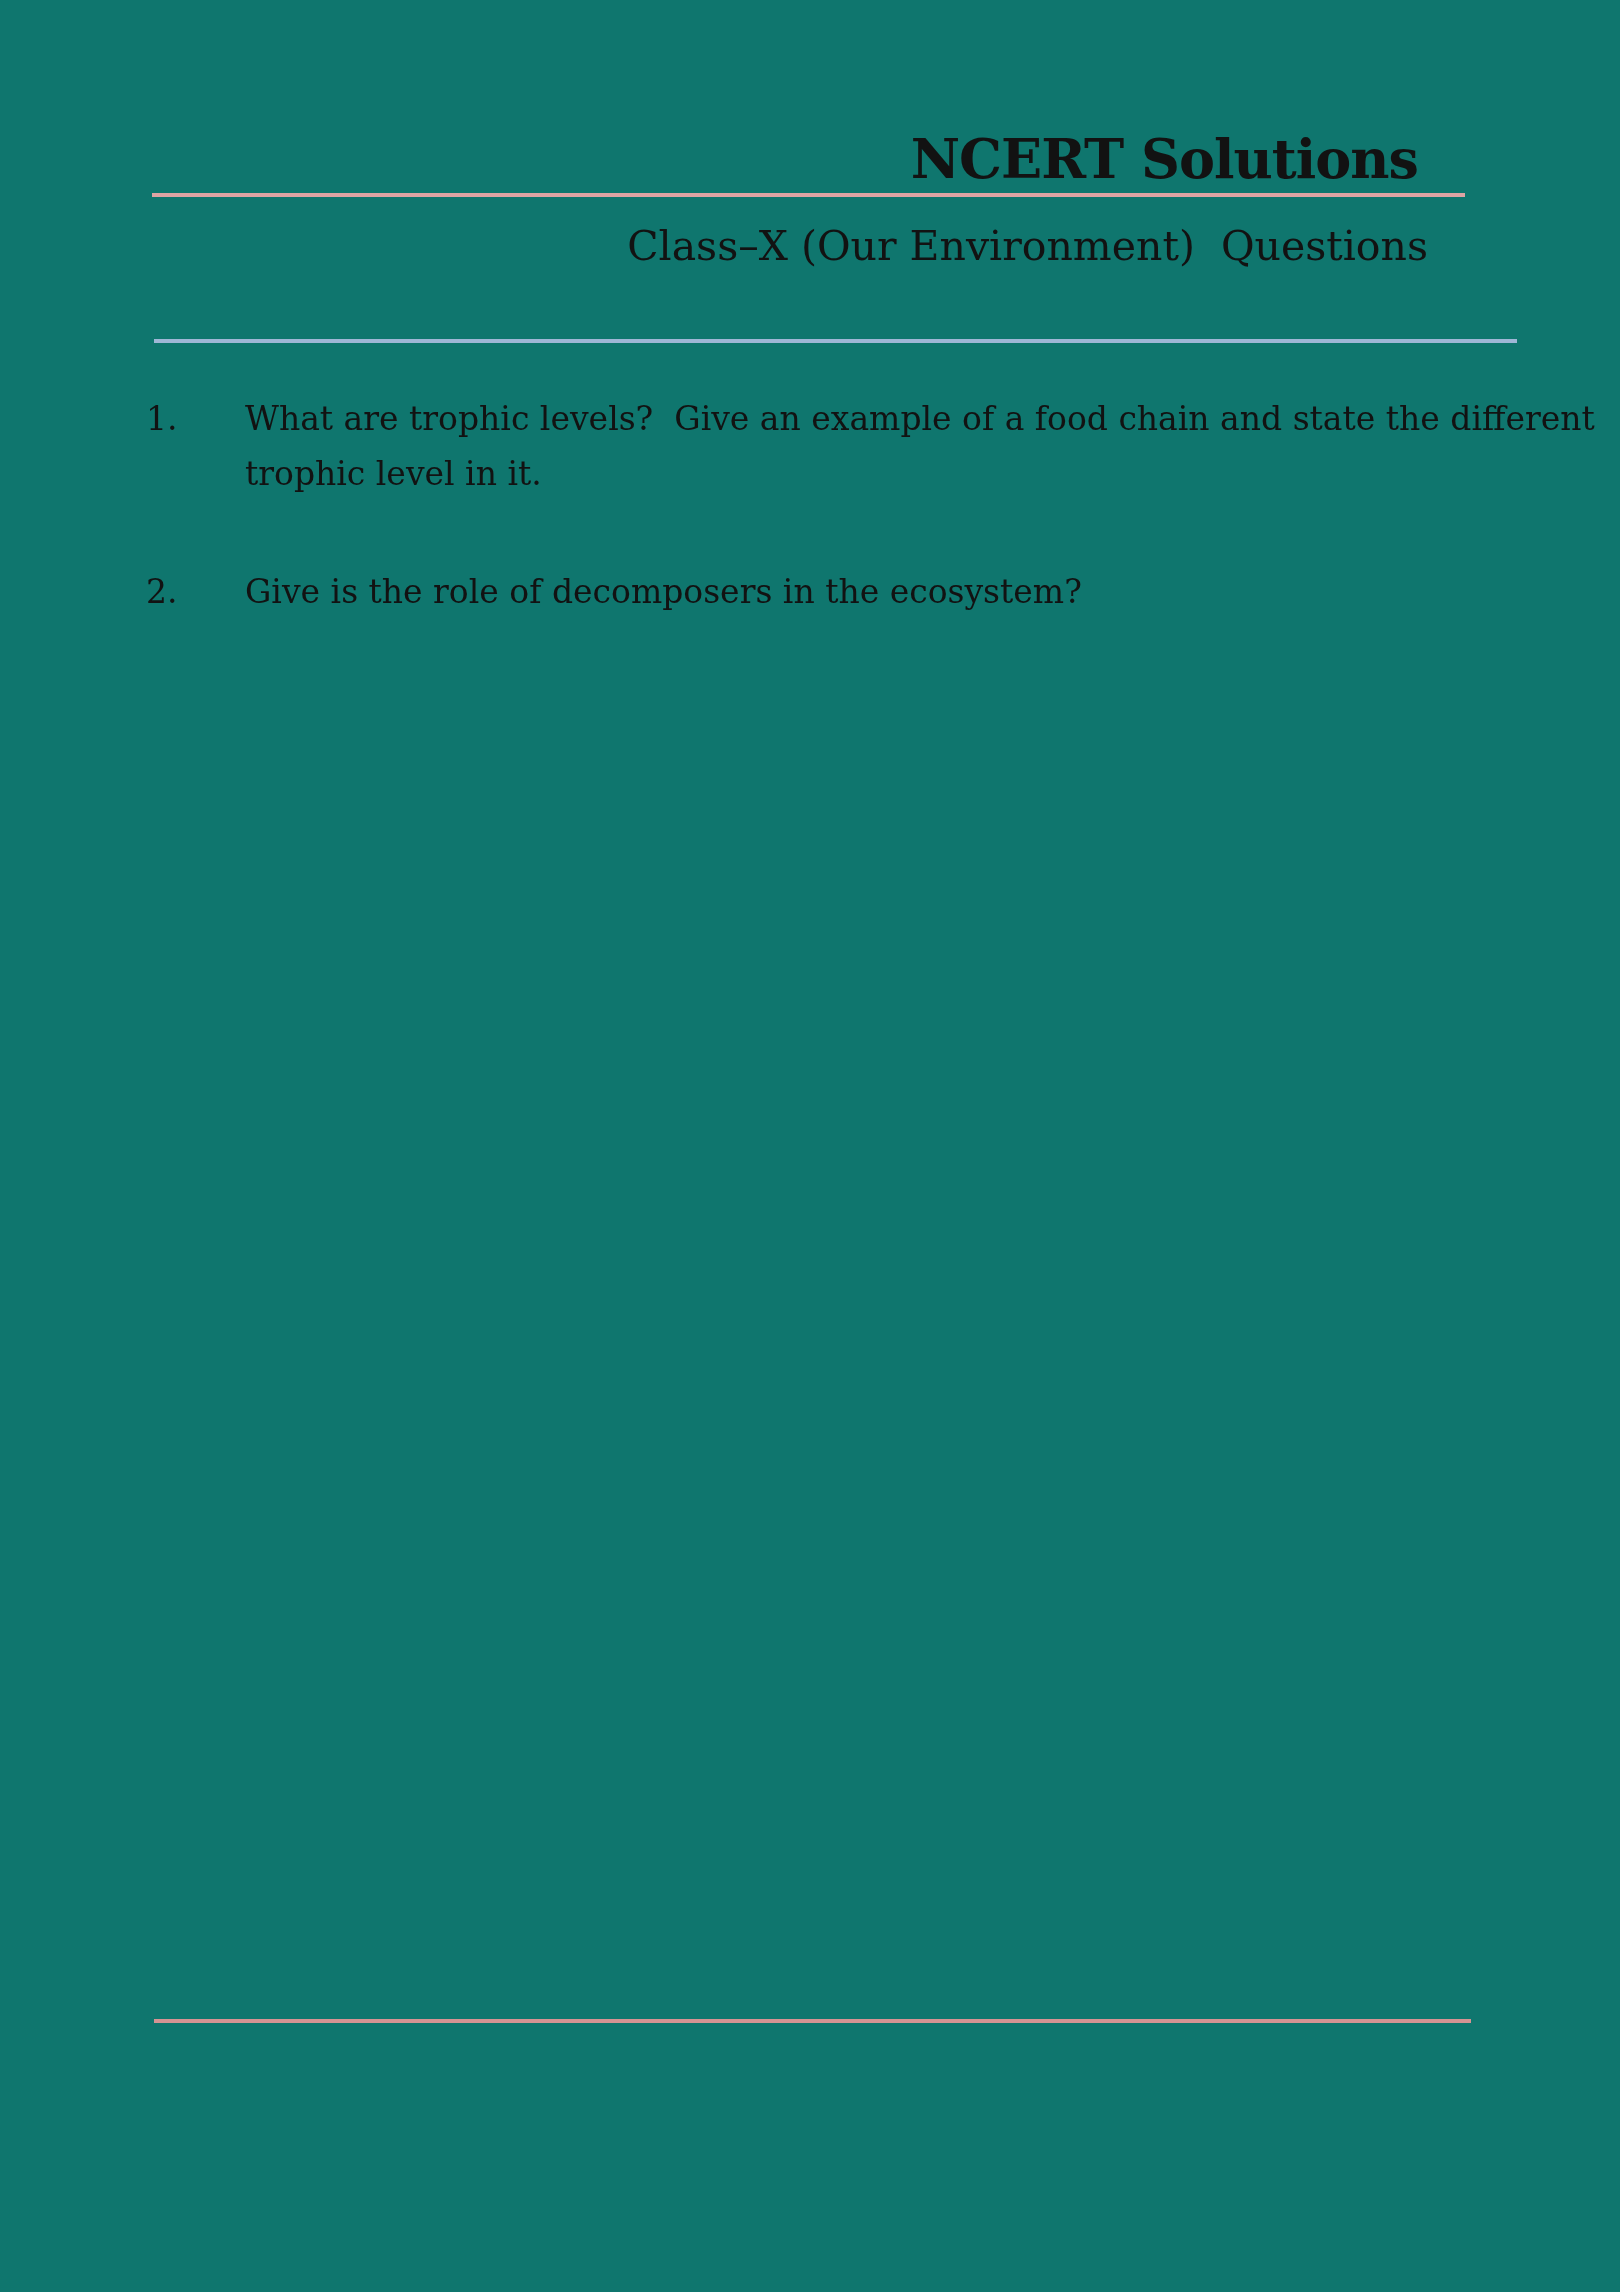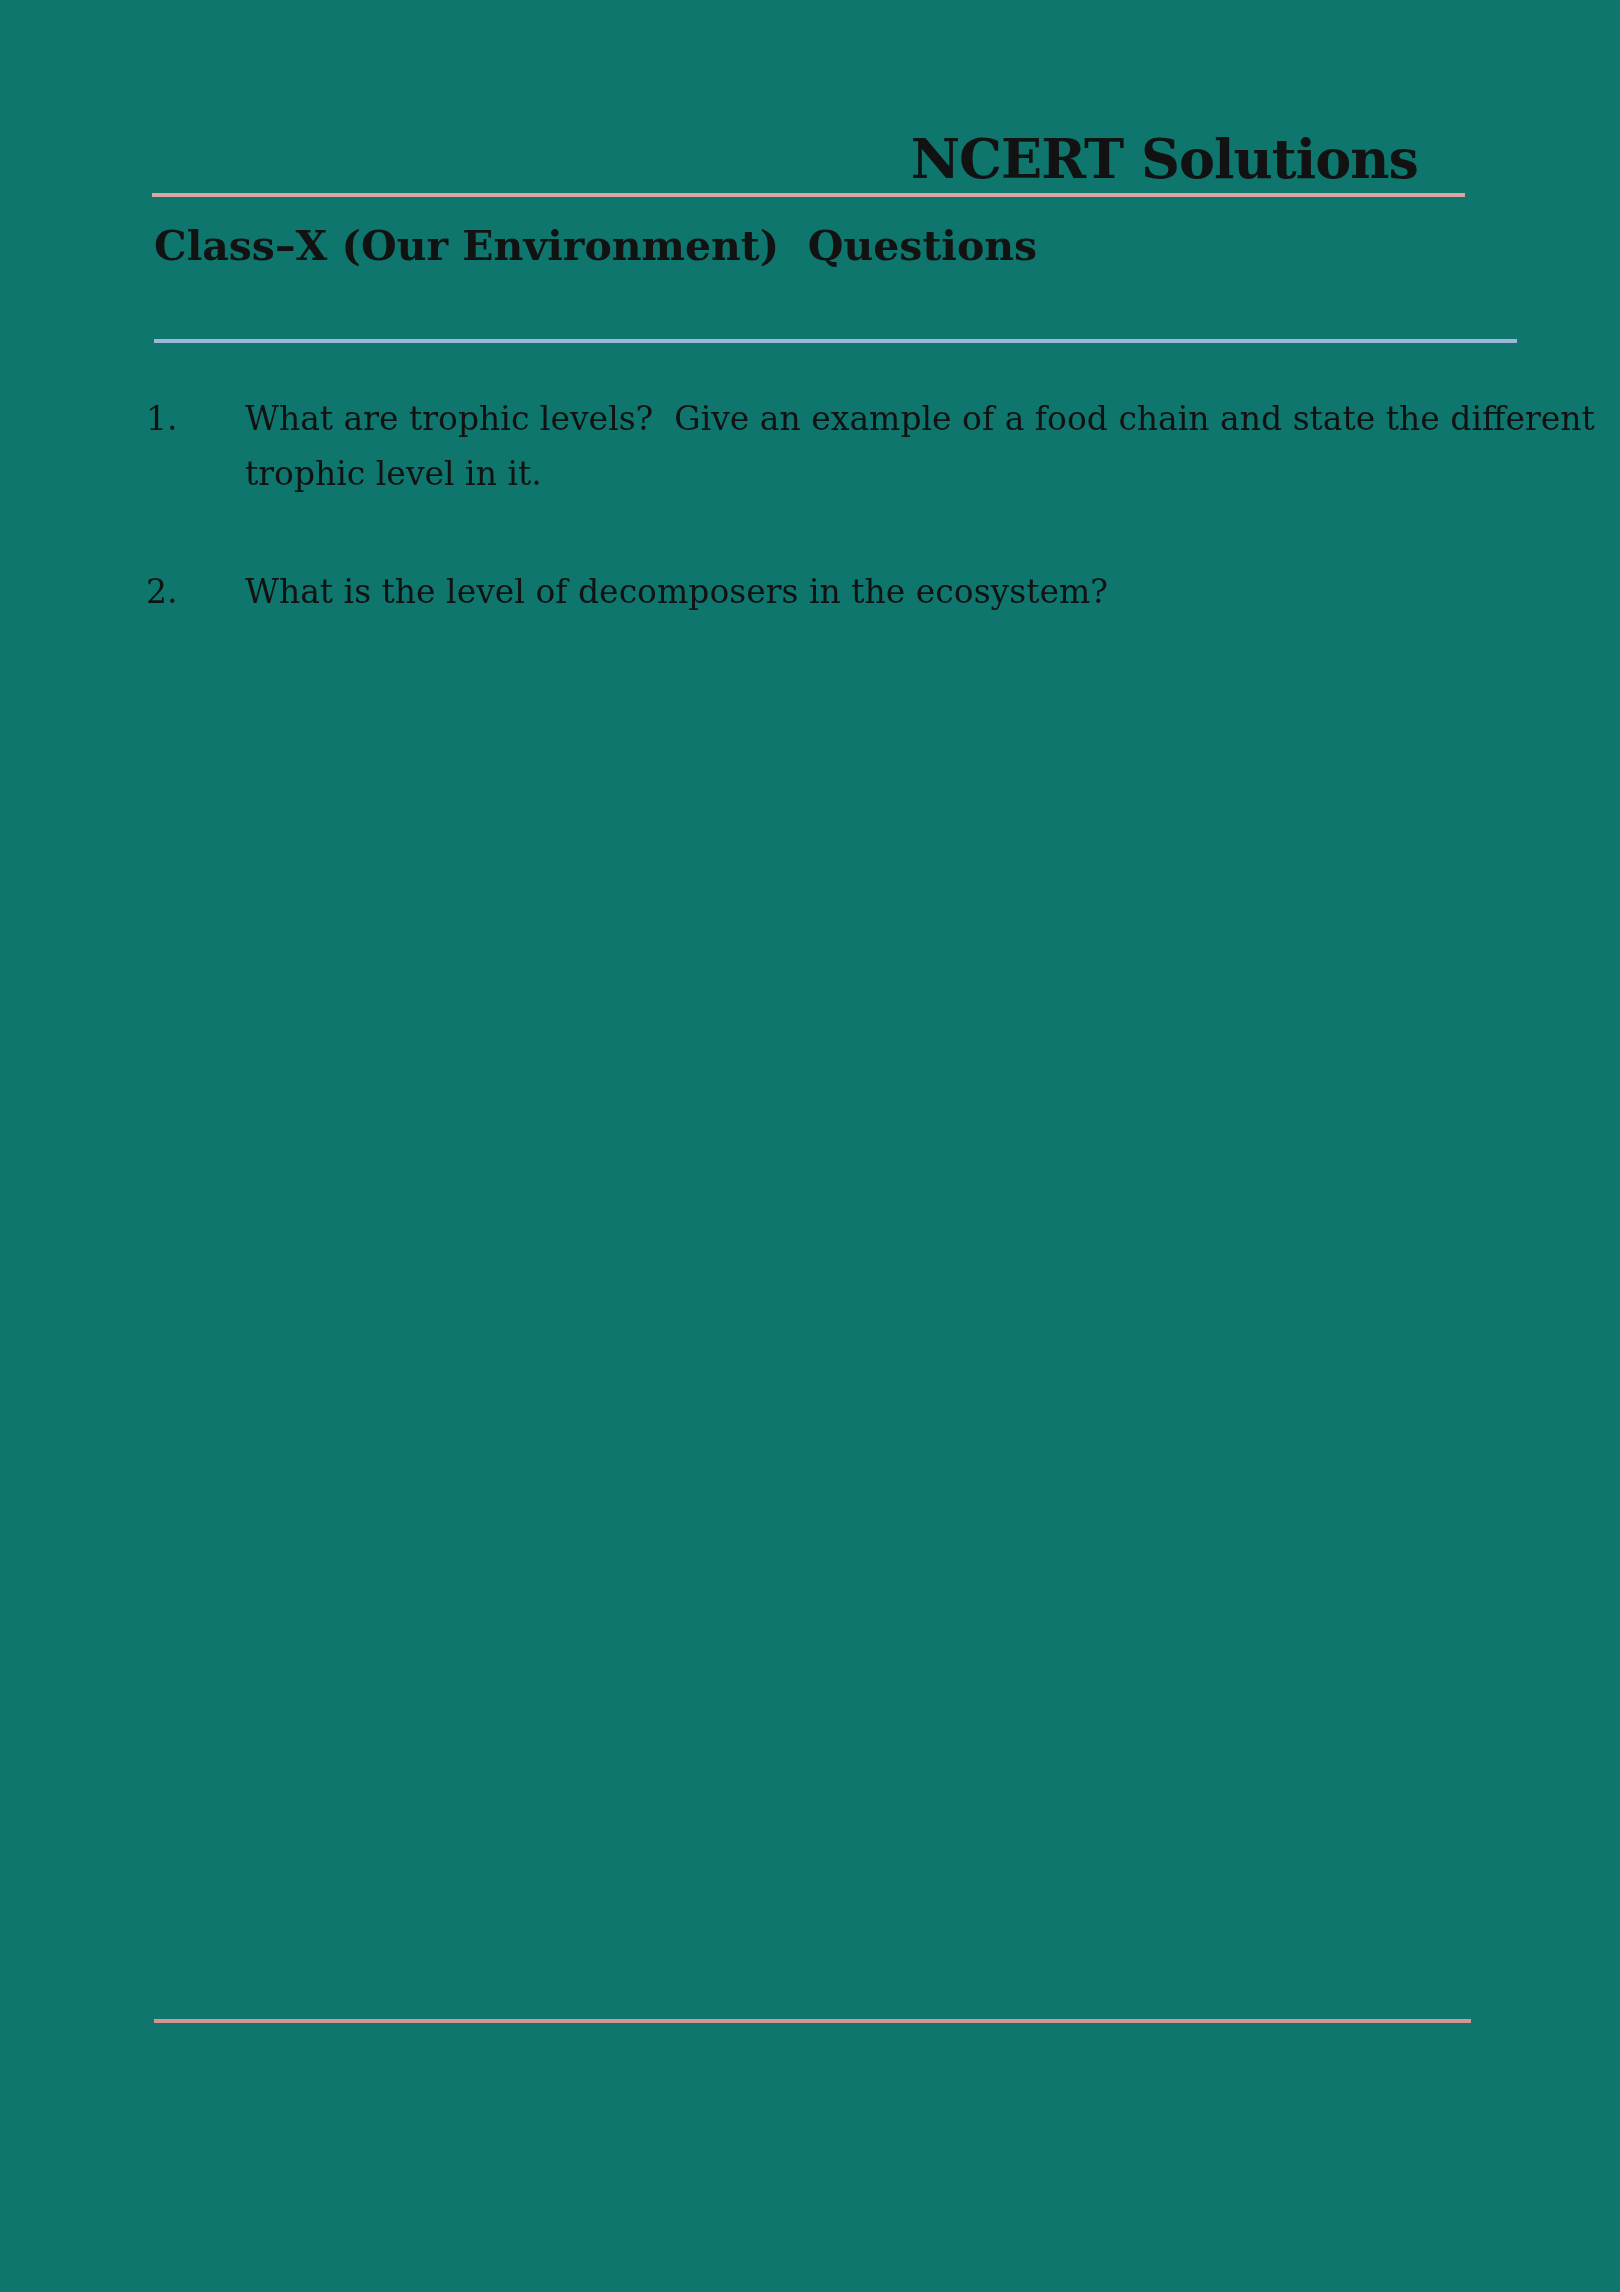--- a/index.html
+++ b/index.html
@@ -28,24 +28,24 @@
     height: 3.9px;
   }
   .rule-header { top: 193px; left: 152px; width: 1313px; }
   .rule-title  { top: 339px; left: 154px; width: 1363px; }
   .rule-footer { top: 2019px; left: 154px; width: 1317px; }
   .doc-title {
     position: absolute;
     top: 222px;
     left: 154px;
     width: 1274px;
-    text-align: left;
+    text-align: right;
     font-size: 41px;
     line-height: 49px;
-    font-weight: bold;
+    font-weight: normal;
     white-space: pre;
   }
   .question {
     position: absolute;
     left: 0;
     width: 1620px;
     font-size: 33px;
     line-height: 55px;
   }
   .q1 { top: 391px; }
@@ -81,20 +81,20 @@
     <span class="q-number">1.</span>
     <div class="q-text">
       <div class="q-line">What are trophic levels?  Give an example of a food chain and state the different</div>
       <div class="q-line">trophic level in it.</div>
     </div>
   </div>
 
   <div class="question q2">
     <span class="q-number">2.</span>
     <div class="q-text">
-      <div class="q-line">What is the level of decomposers in the ecosystem?</div>
+      <div class="q-line">Give is the role of decomposers in the ecosystem?</div>
     </div>
   </div>
 
   <div class="rule rule-footer" style="background-color: rgb(213, 147, 147);"></div>
 
 </div>
 
 
 </body></html>

